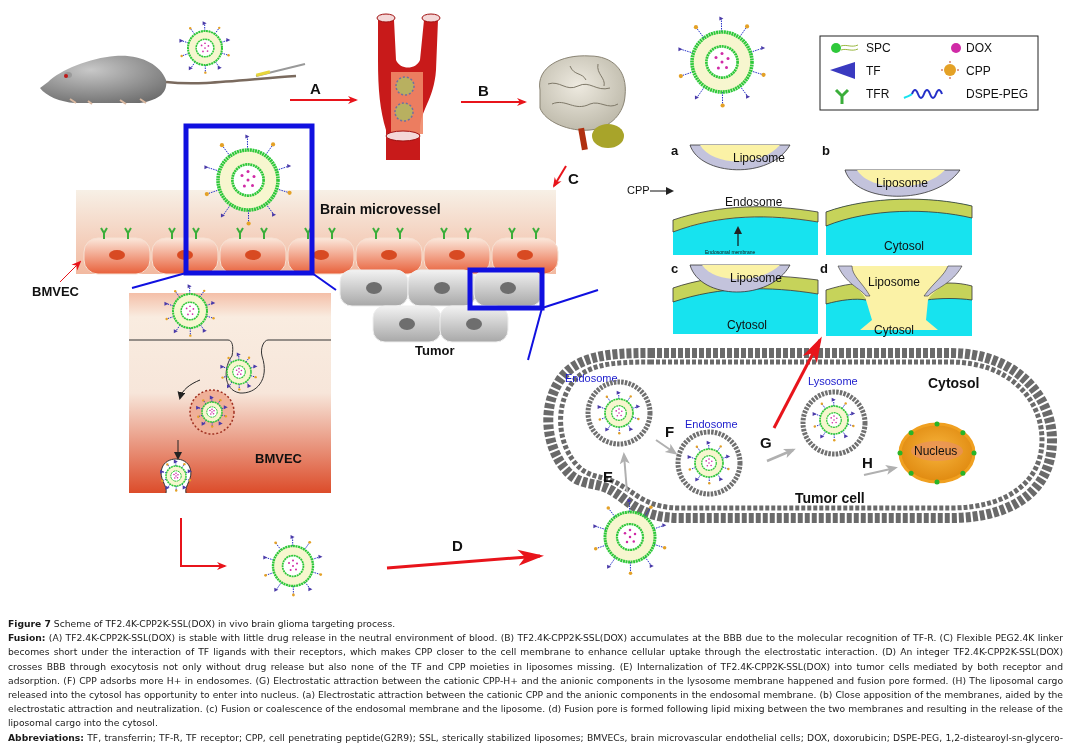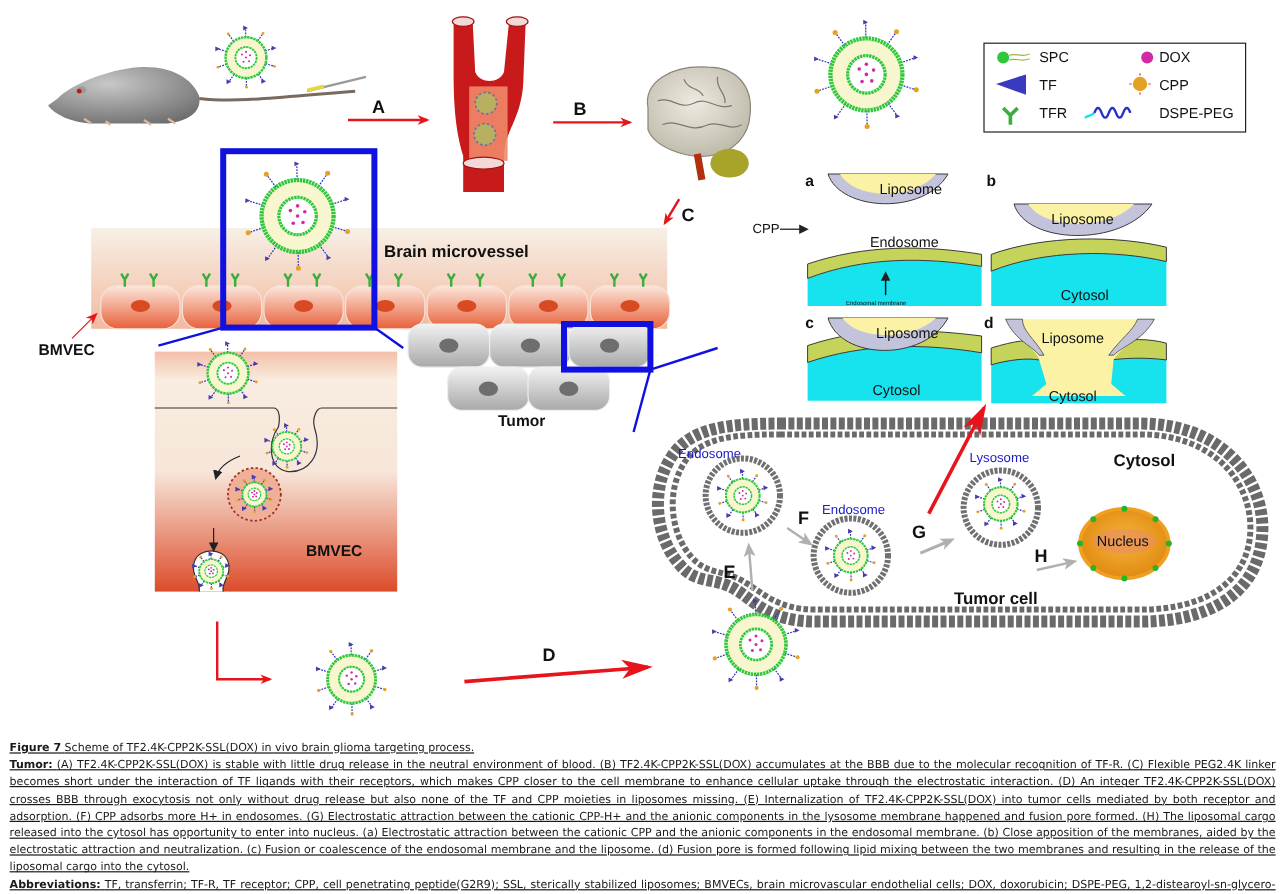--- a/index.html
+++ b/index.html
@@ -6,21 +6,21 @@
   body { width:1069px; height:745px; position:relative; overflow:hidden;
          font-family:"Liberation Sans", "DejaVu Sans", sans-serif; }
   #fig { position:absolute; left:0; top:0; width:1069px; height:610px; }
   .lbl { font-family:"Liberation Sans", sans-serif; font-weight:bold; fill:#111; }
   .lbl-n { font-family:"Liberation Sans", sans-serif; fill:#111; }
   .blue-lbl { font-family:"Liberation Sans", sans-serif; fill:#1a1acc; }
   #caption { position:absolute; left:8px; top:617px; width:1055px;
              font-family:"DejaVu Sans", sans-serif; font-size:9.2px; line-height:14.2px;
              color:#1a1a1a; text-align:justify; }
   #caption .cap-head { font-weight:bold; }
-  #caption p { margin:0;text-decoration:underline; }
+  #caption p { margin:0; }
 </style>
 </head>
 <body>
 
 <svg id="fig" width="1069" height="610" viewBox="0 0 1069 610" xmlns="http://www.w3.org/2000/svg">
   <defs>
     <marker id="arRed" markerWidth="10" markerHeight="10" refX="8" refY="5" orient="auto" markerUnits="userSpaceOnUse">
       <path d="M0,1 L10,5 L0,9 L3,5 Z" fill="#e8141b"></path>
     </marker>
     <marker id="arRedBig" markerWidth="26" markerHeight="20" refX="22" refY="10" orient="auto" markerUnits="userSpaceOnUse">
@@ -664,20 +664,20 @@
     <circle cx="900" cy="453" r="2.5" fill="#28b428"></circle>
     <circle cx="911.1" cy="432.7" r="2.5" fill="#28b428"></circle>
   </svg>
 
 <div id="caption">
   <p>
     <span class="cap-head">Figure 7</span>
     <span>Scheme of TF2.4K-CPP2K-SSL(DOX) in vivo brain glioma targeting process.</span>
   </p>
   <p>
-    <span class="cap-head">Tumor:</span>
+    <span class="cap-head">Fusion:</span>
     <span>(A) TF2.4K-CPP2K-SSL(DOX) is stable with little drug release in the neutral environment of blood. (B) TF2.4K-CPP2K-SSL(DOX) accumulates at the BBB due to the molecular recognition of TF-R. (C) Flexible PEG2.4K linker becomes short under the interaction of TF ligands with their receptors, which makes CPP closer to the cell membrane to enhance cellular uptake through the electrostatic interaction. (D) An integer TF2.4K-CPP2K-SSL(DOX) crosses BBB through exocytosis not only without drug release but also none of the TF and CPP moieties in liposomes missing. (E) Internalization of TF2.4K-CPP2K-SSL(DOX) into tumor cells mediated by both receptor and adsorption. (F) CPP adsorbs more H+ in endosomes. (G) Electrostatic attraction between the cationic CPP-H+ and the anionic components in the lysosome membrane happened and fusion pore formed. (H) The liposomal cargo released into the cytosol has opportunity to enter into nucleus. (a) Electrostatic attraction between the cationic CPP and the anionic components in the endosomal membrane. (b) Close apposition of the membranes, aided by the electrostatic attraction and neutralization. (c) Fusion or coalescence of the endosomal membrane and the liposome. (d) Fusion pore is formed following lipid mixing between the two membranes and resulting in the release of the liposomal cargo into the cytosol.</span>
   </p>
   <p>
     <span class="cap-head">Abbreviations:</span>
     <span>TF, transferrin; TF-R, TF receptor; CPP, cell penetrating peptide(G2R9); SSL, sterically stabilized liposomes; BMVECs, brain microvascular endothelial cells; DOX, doxorubicin; DSPE-PEG, 1,2-distearoyl-sn-glycero-3-phosphoethanolamine-N-[methoxy(polyethylene glycol)].</span>
   </p>
 </div>
 
 </body></html>

